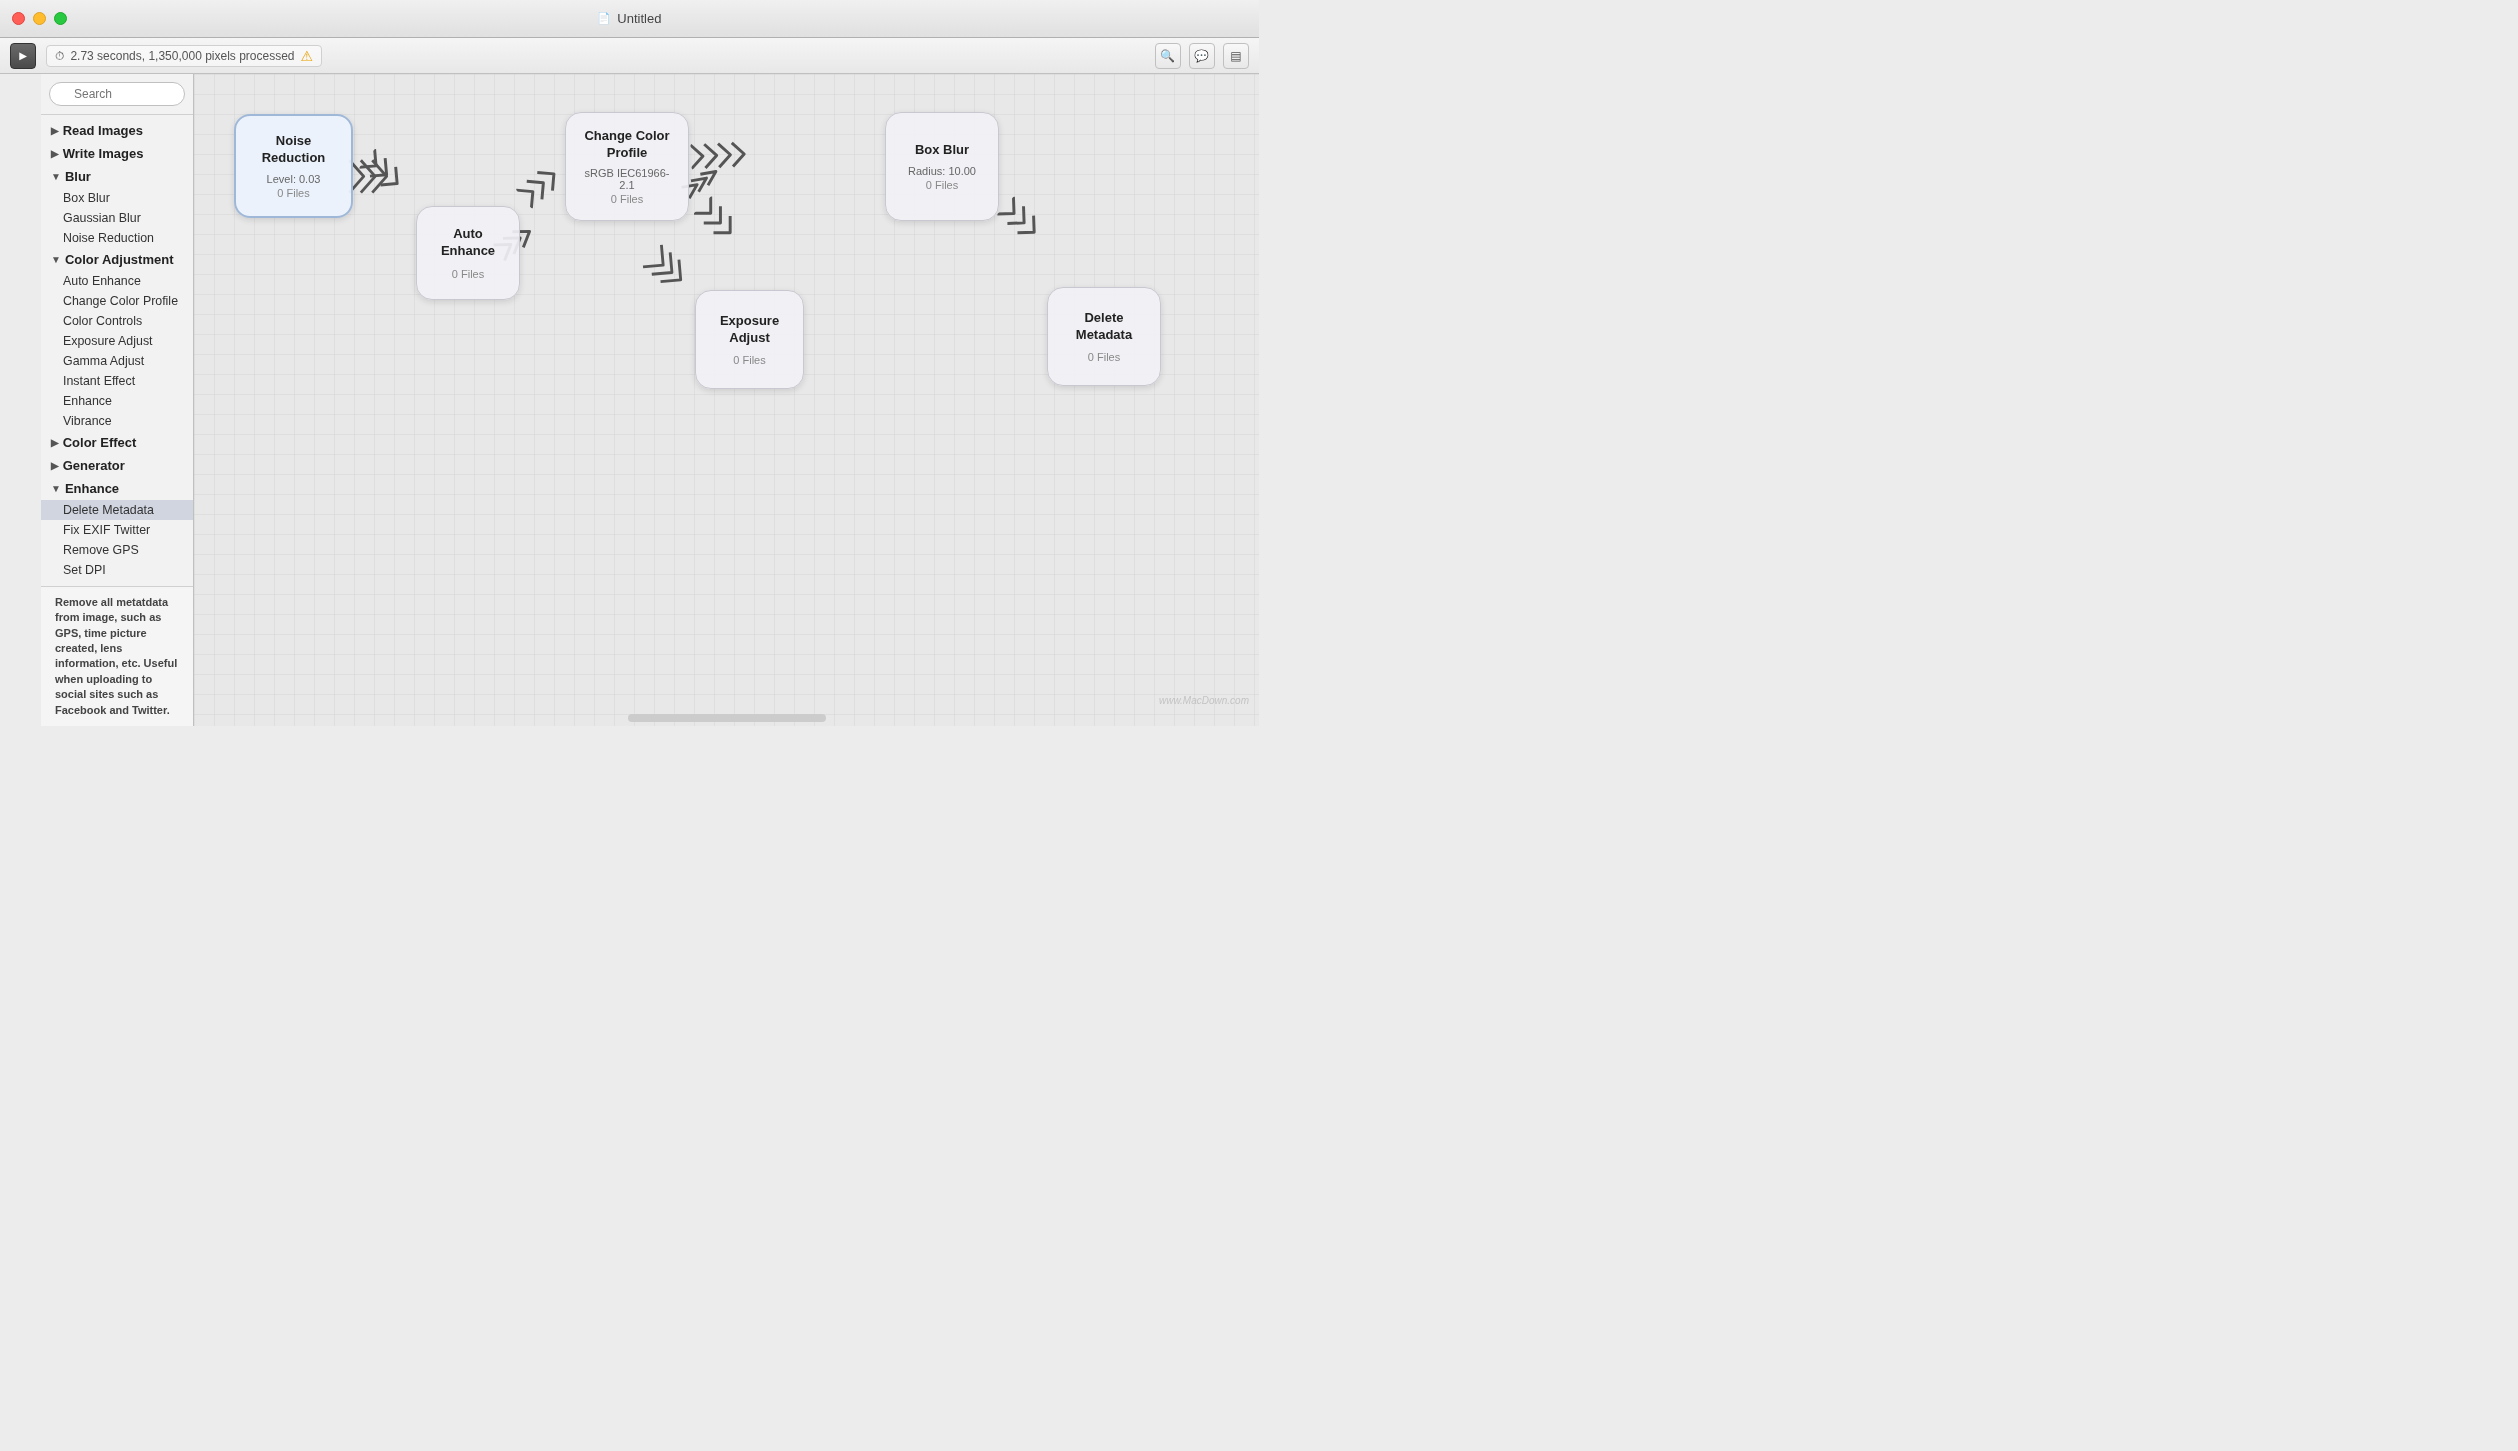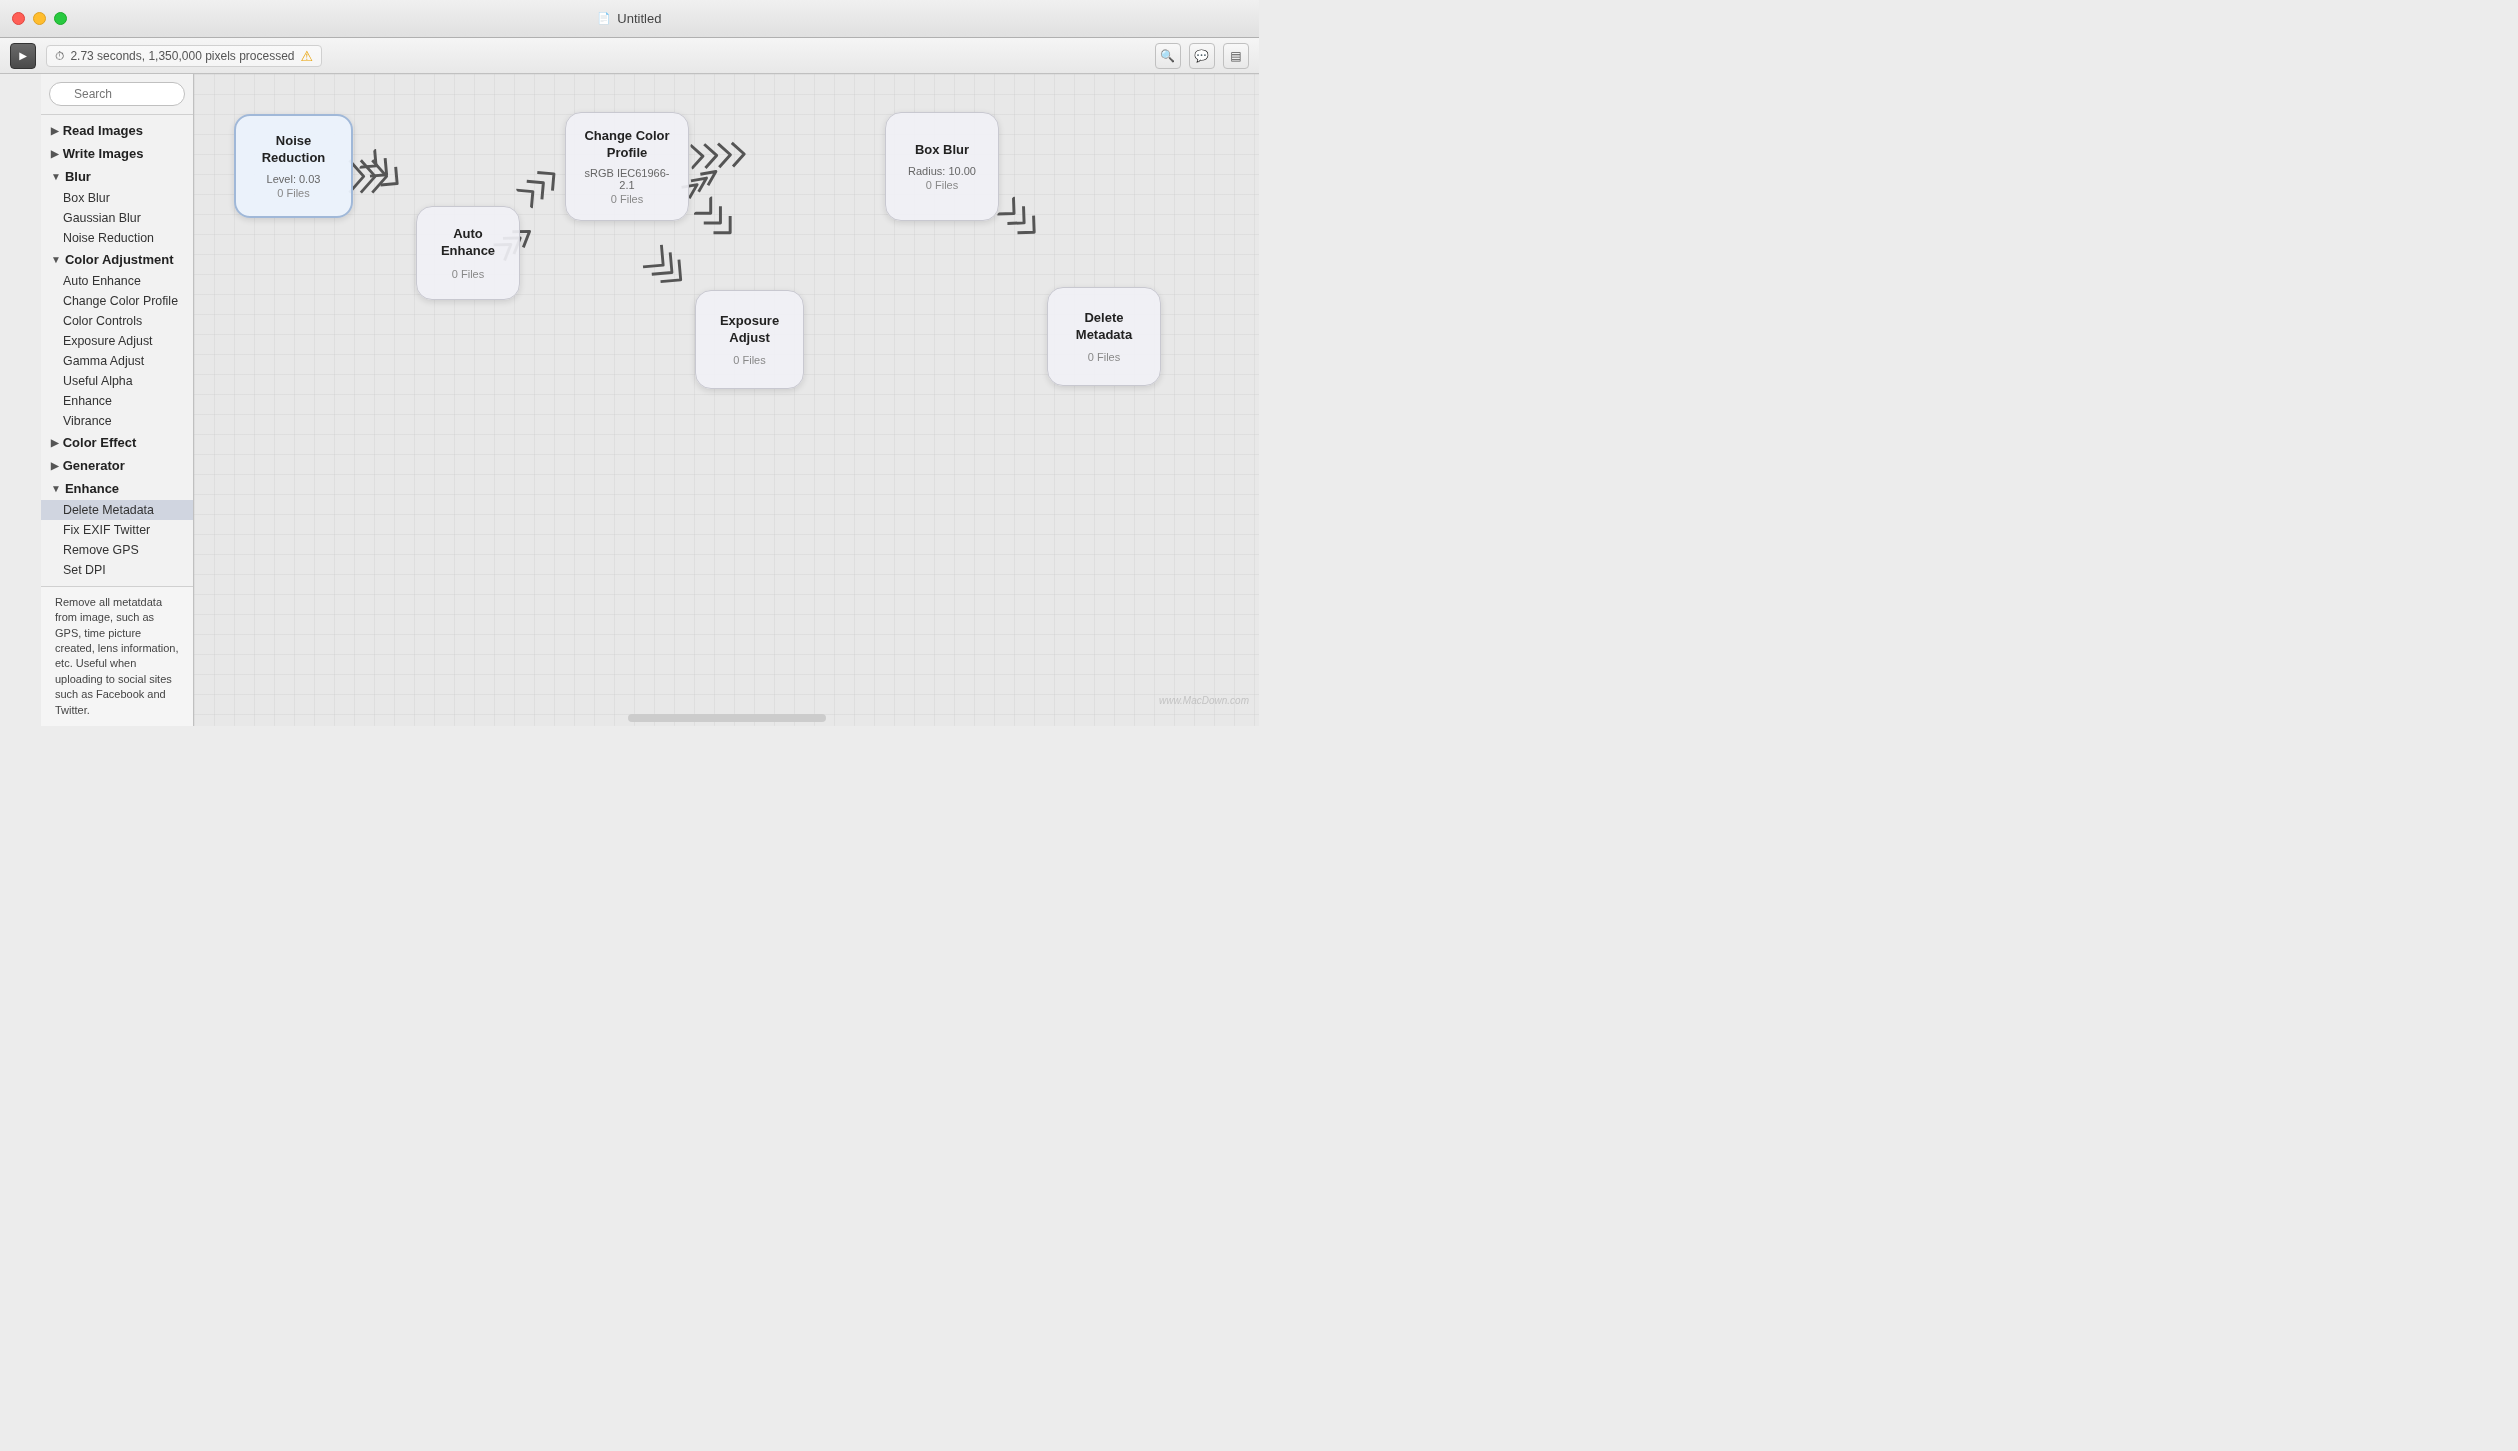--- a/index.html
+++ b/index.html
@@ -193,20 +193,21 @@
       background: #d0d5e0;
       font-weight: 500;
     }
     .sidebar-description {
       padding: 8px 14px;
       font-size: 11px;
       color: #444;
       border-top: 1px solid #d0d0d0;
       line-height: 1.4;
       background: #f5f5f5;
+      font-weight: bold;
     }
 
     
     .canvas-area {
       flex: 1;
       background: #e8e8e8;
       background-image:
         linear-gradient(rgba(200,200,200,0.3) 1px, transparent 1px),
         linear-gradient(90deg, rgba(200,200,200,0.3) 1px, transparent 1px);
       background-size: 20px 20px;
@@ -342,21 +343,21 @@
 
       <div class="sidebar-group-header">
         <span class="arrow">▼</span>
         <span>Color Adjustment</span>
       </div>
       <div class="sidebar-item">Auto Enhance</div>
       <div class="sidebar-item">Change Color Profile</div>
       <div class="sidebar-item">Color Controls</div>
       <div class="sidebar-item">Exposure Adjust</div>
       <div class="sidebar-item">Gamma Adjust</div>
-      <div class="sidebar-item">Useful Alpha</div>
+      <div class="sidebar-item">Instant Effect</div>
       <div class="sidebar-item">Enhance</div>
       <div class="sidebar-item">Vibrance</div>
 
       <div class="sidebar-group-header">
         <span class="arrow">▶</span>
         <span>Color Effect</span>
       </div>
 
       <div class="sidebar-group-header">
         <span class="arrow">▶</span>

